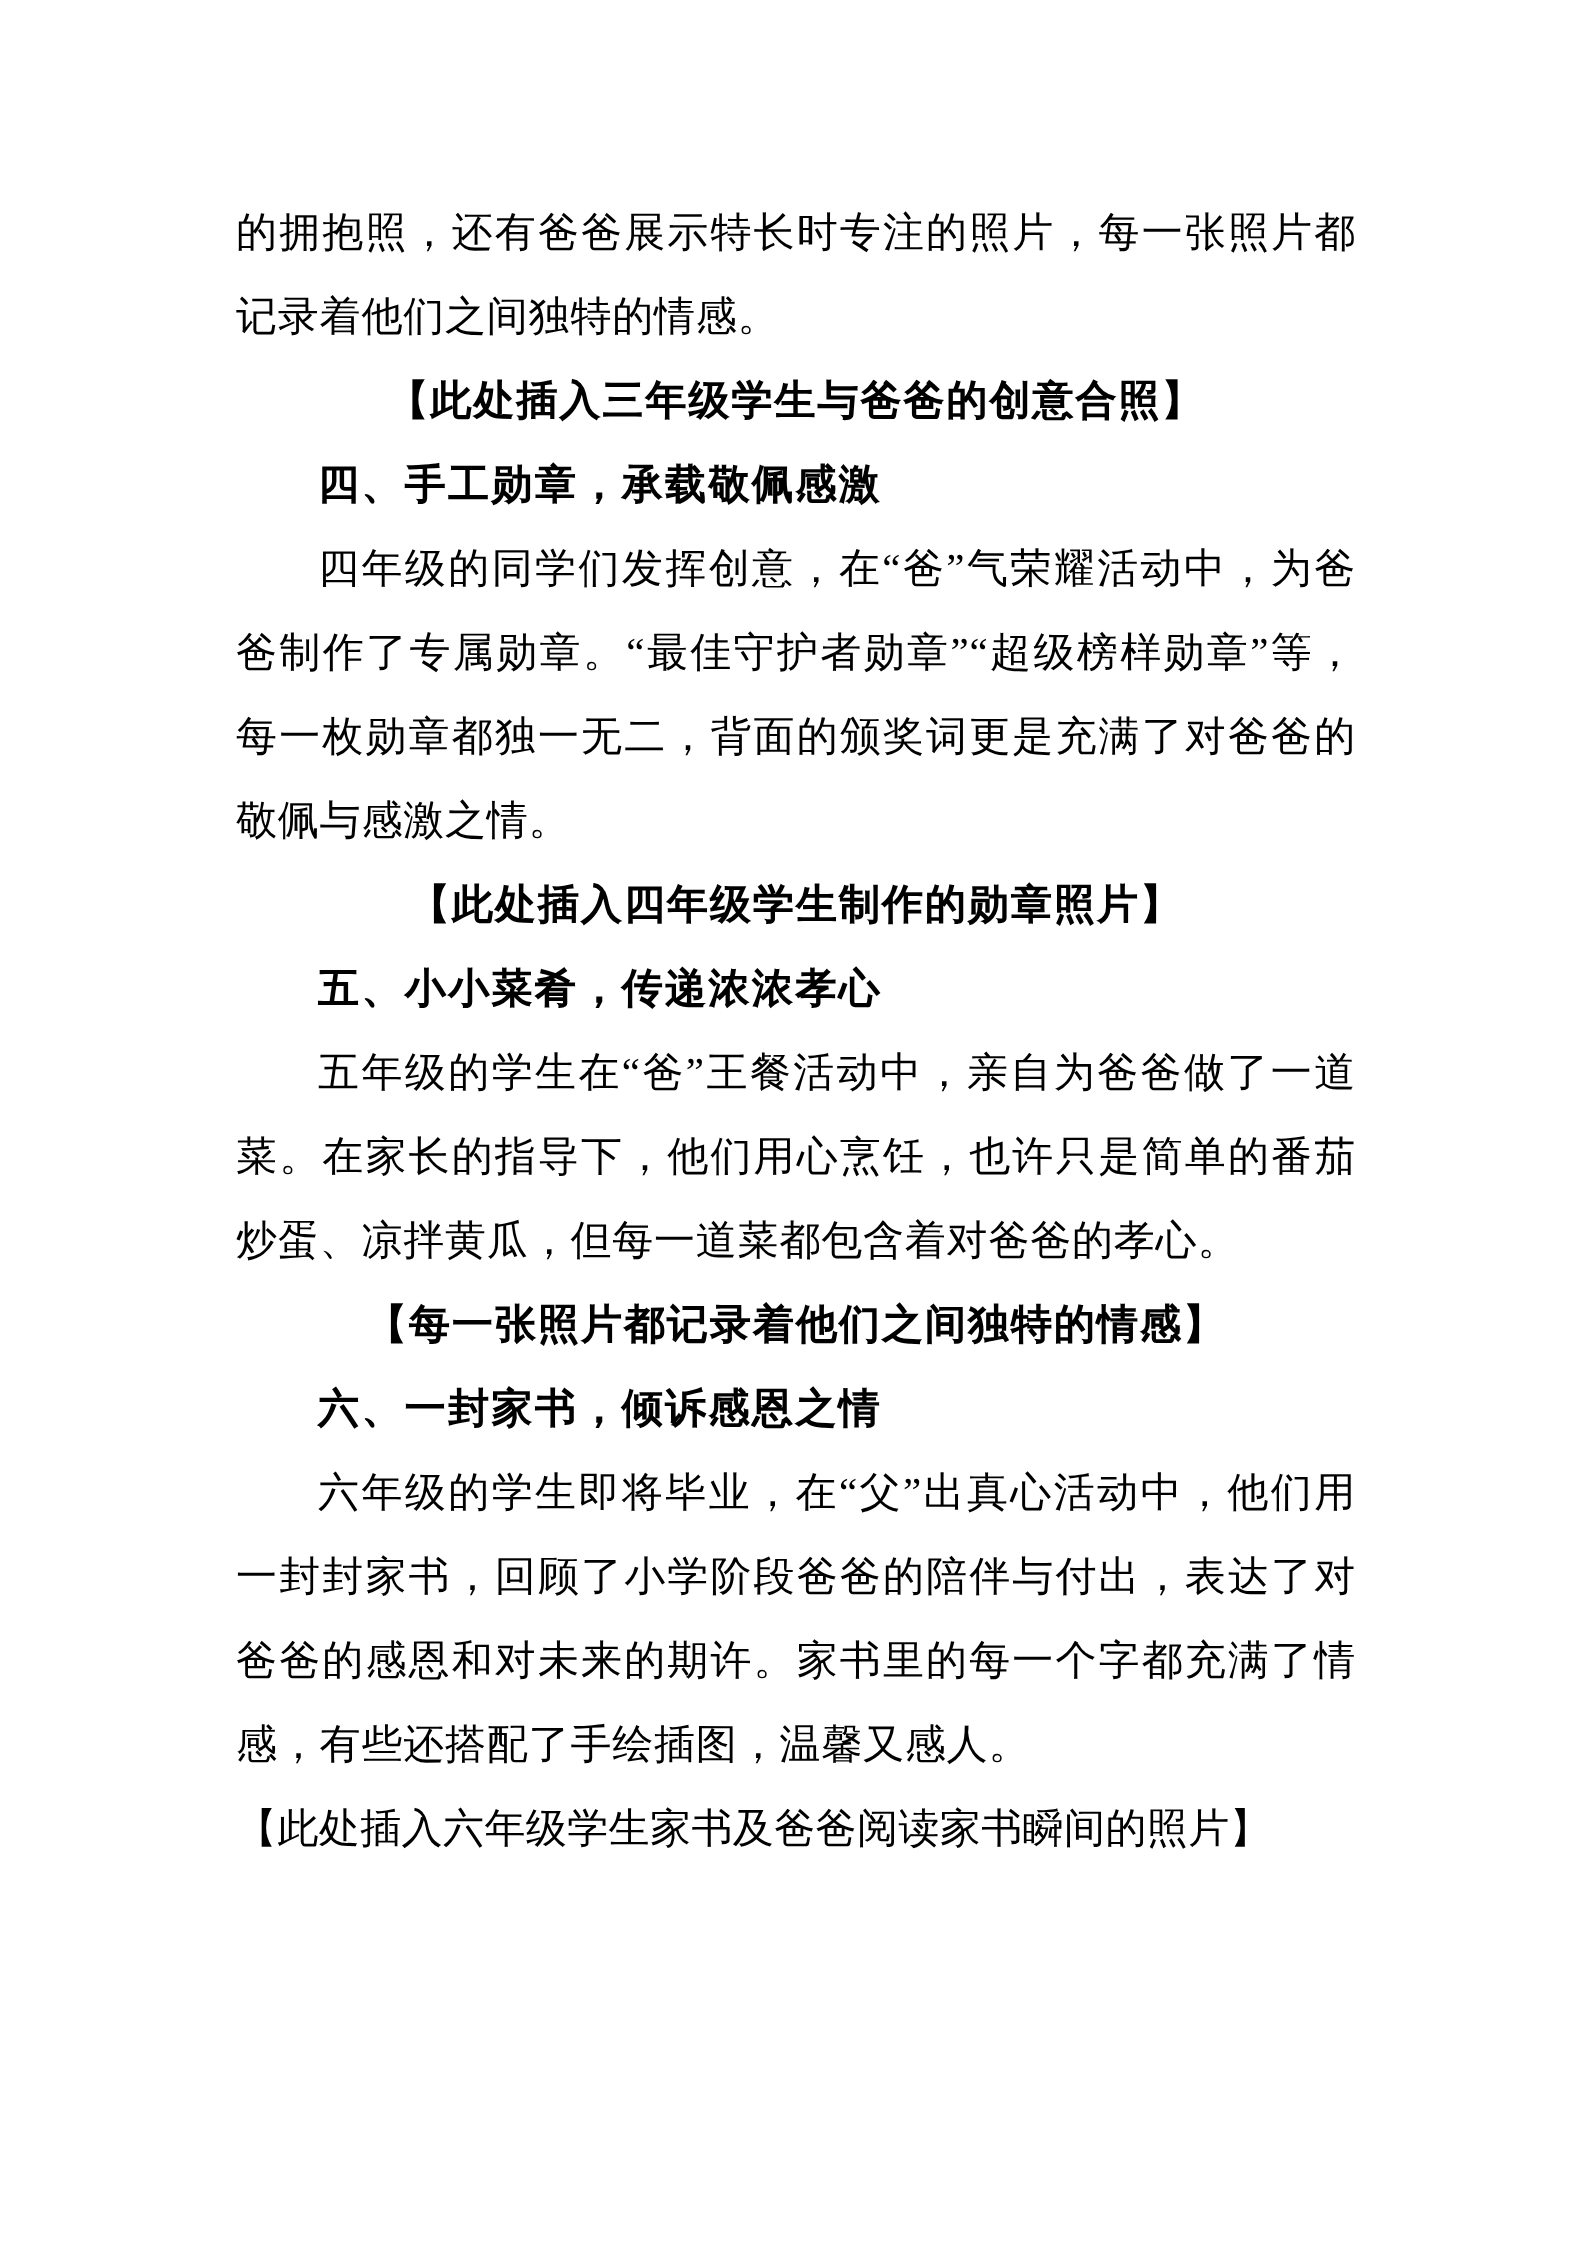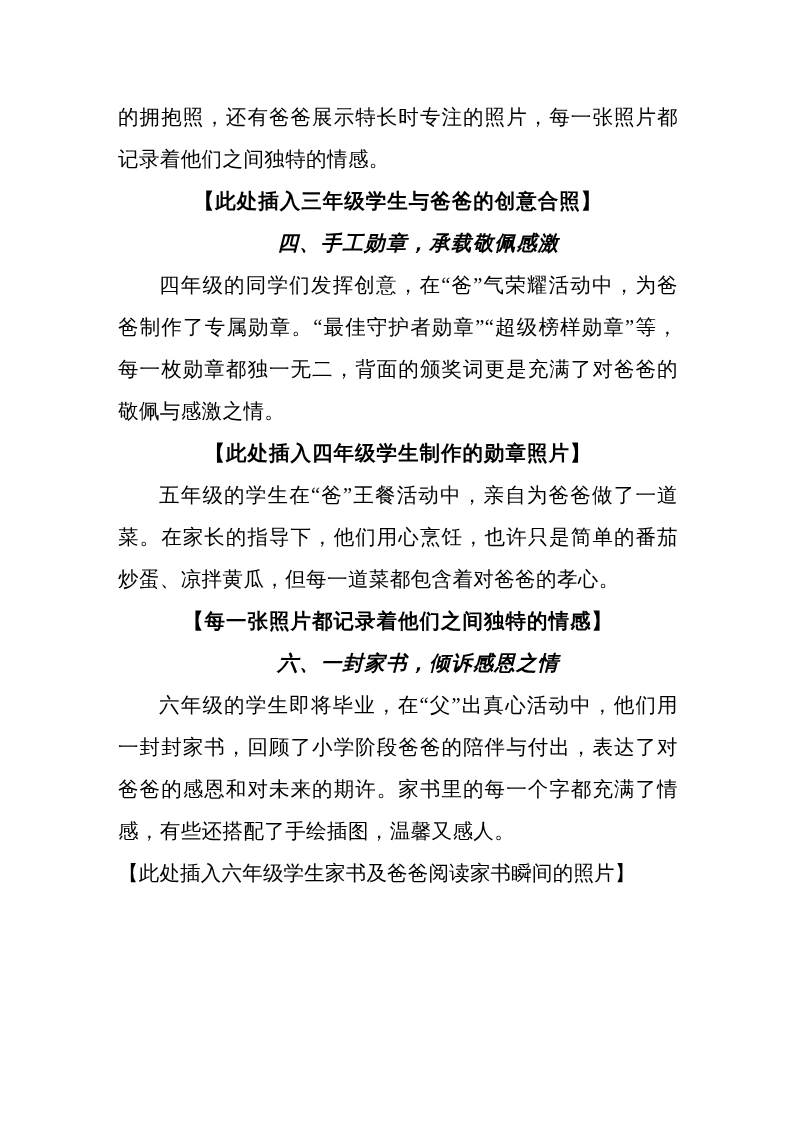--- a/index.html
+++ b/index.html
@@ -34,23 +34,22 @@
     text-align: justify;
     text-justify: inter-ideograph;
     letter-spacing: 0.4px;
   }
   p.indent {
     text-indent: 41px;
   }
   p.heading {
     font-weight: bold;
     text-indent: 41px;
-    text-align: center;
+    text-align: left;
     letter-spacing: 1.2px;
-    font-style: italic;
   }
   p.center {
     text-align: center;
     text-indent: 0;
     letter-spacing: 1.0px;
     font-weight: bold;
   }
   p.center-wide {
     text-align: left;
     text-indent: 0;
@@ -66,20 +65,21 @@
     <p class="body">的拥抱照，还有爸爸展示特长时专注的照片，每一张照片都记录着他们之间独特的情感。</p>
 
     <p class="center">【此处插入三年级学生与爸爸的创意合照】</p>
 
     <p class="heading">四、手工勋章，承载敬佩感激</p>
 
     <p class="indent">四年级的同学们发挥创意，在“爸”气荣耀活动中，为爸爸制作了专属勋章。“最佳守护者勋章”“超级榜样勋章”等，每一枚勋章都独一无二，背面的颁奖词更是充满了对爸爸的敬佩与感激之情。</p>
 
     <p class="center">【此处插入四年级学生制作的勋章照片】</p>
 
+    <p class="heading">五、小小菜肴，传递浓浓孝心</p>
 
     <p class="indent">五年级的学生在“爸”王餐活动中，亲自为爸爸做了一道菜。在家长的指导下，他们用心烹饪，也许只是简单的番茄炒蛋、凉拌黄瓜，但每一道菜都包含着对爸爸的孝心。</p>
 
     <p class="center">【每一张照片都记录着他们之间独特的情感】</p>
 
     <p class="heading">六、一封家书，倾诉感恩之情</p>
 
     <p class="indent">六年级的学生即将毕业，在“父”出真心活动中，他们用一封封家书，回顾了小学阶段爸爸的陪伴与付出，表达了对爸爸的感恩和对未来的期许。家书里的每一个字都充满了情感，有些还搭配了手绘插图，温馨又感人。</p>
 
     <p class="center-wide">【此处插入六年级学生家书及爸爸阅读家书瞬间的照片】</p>

